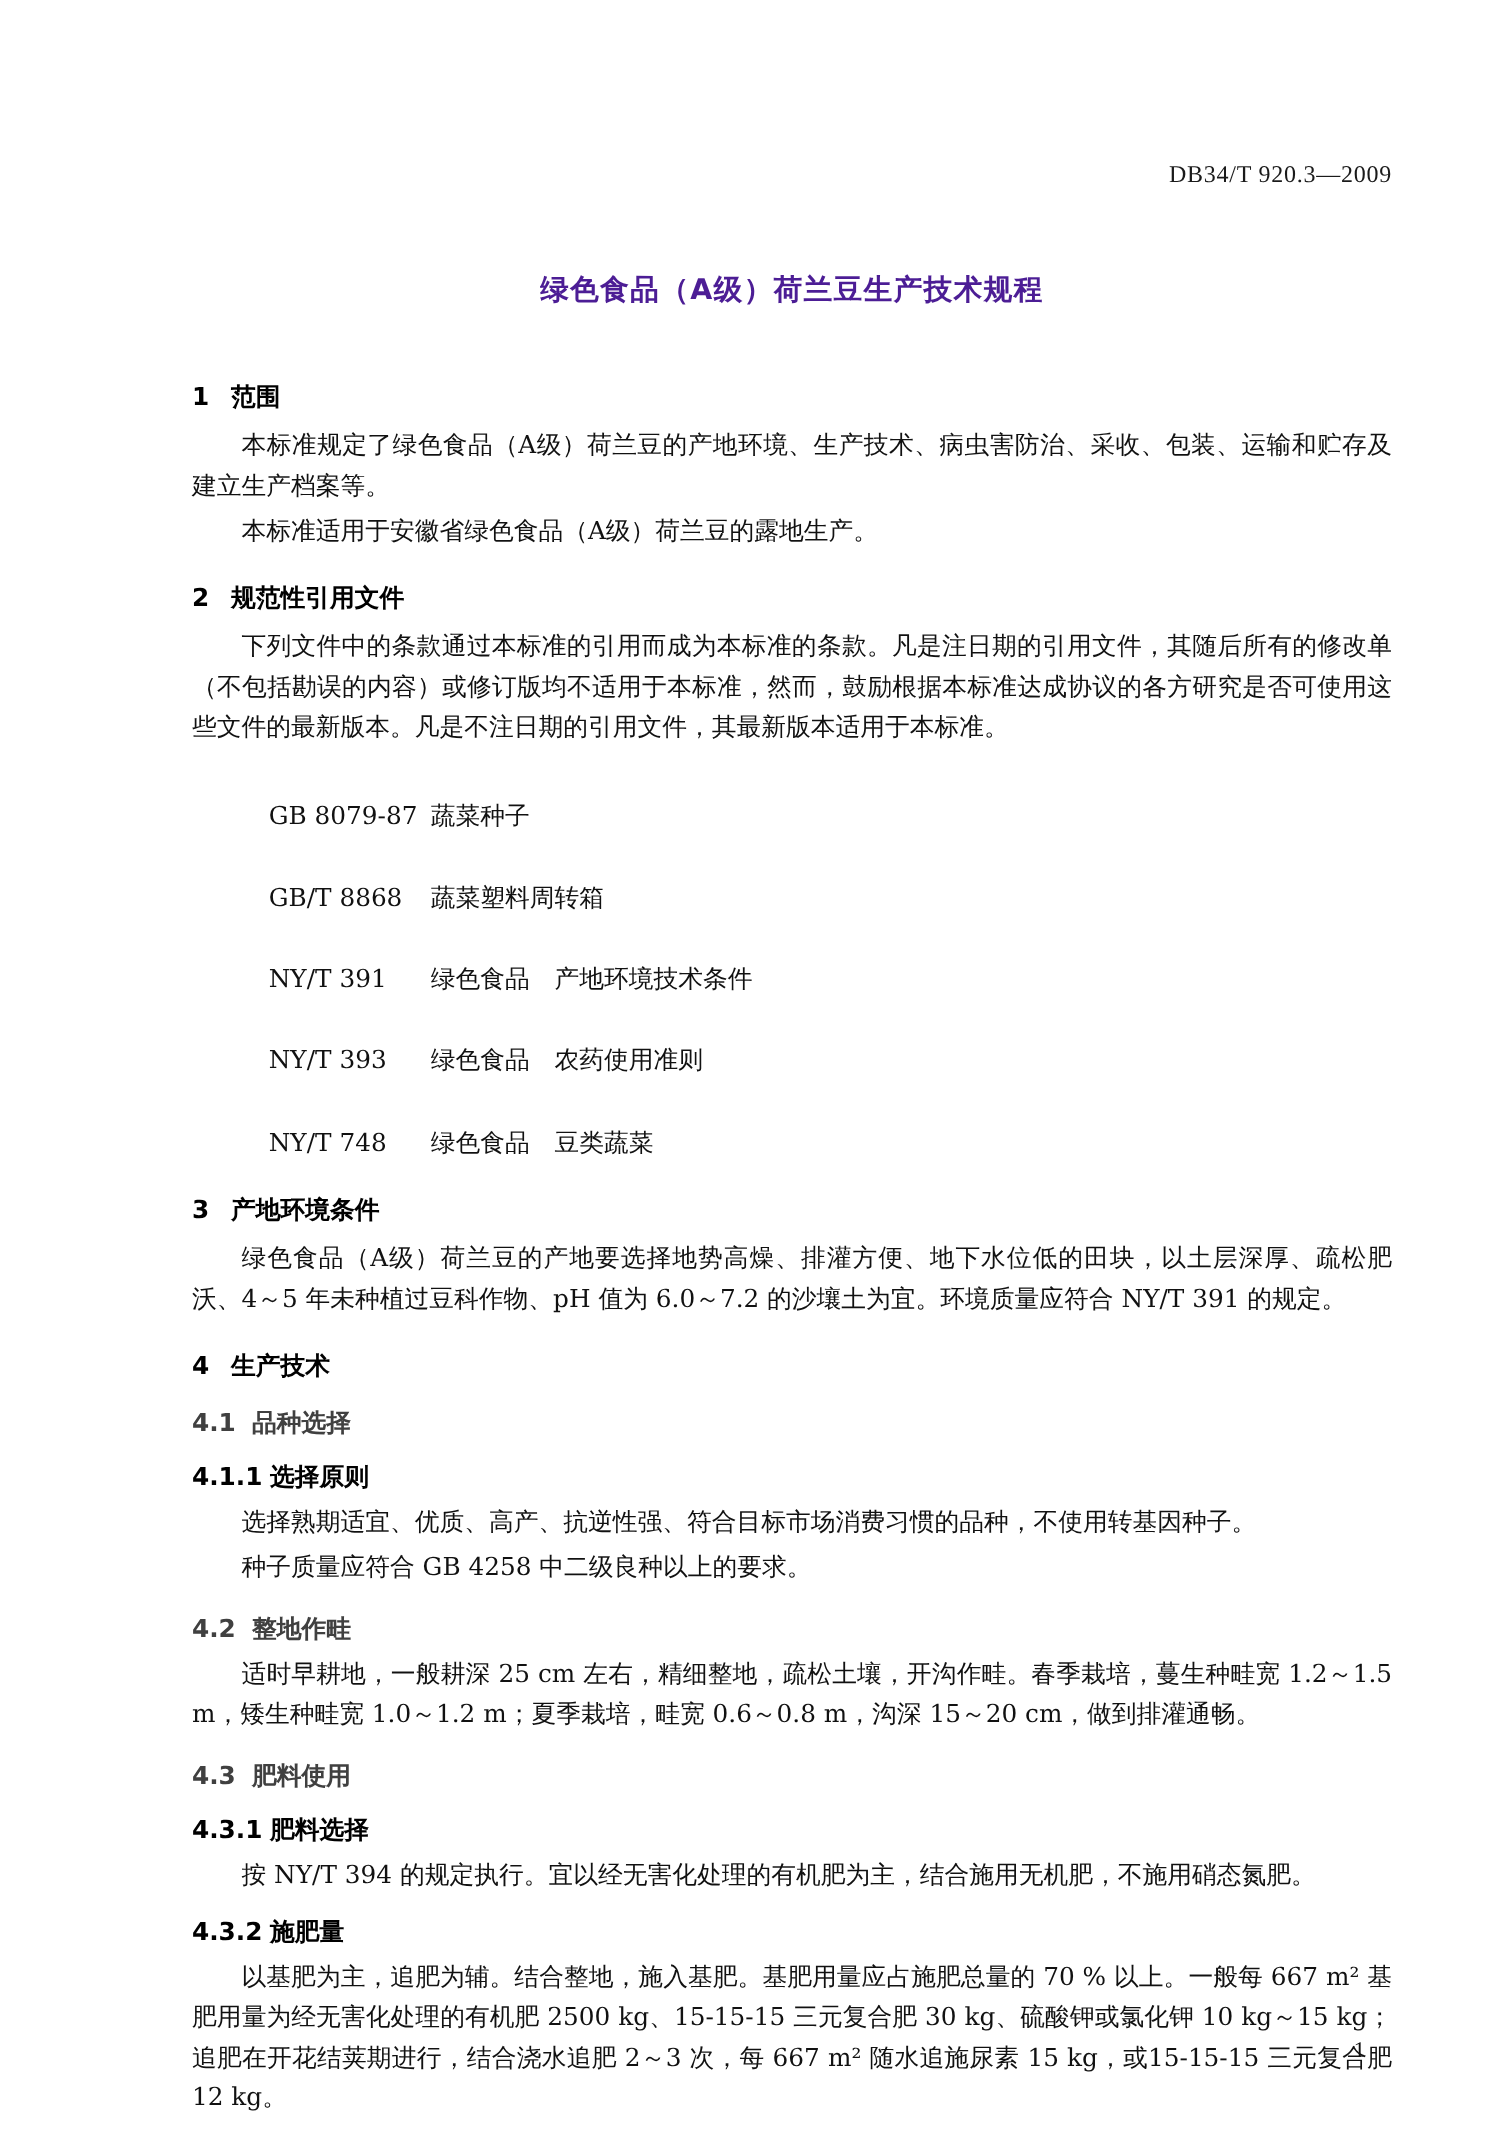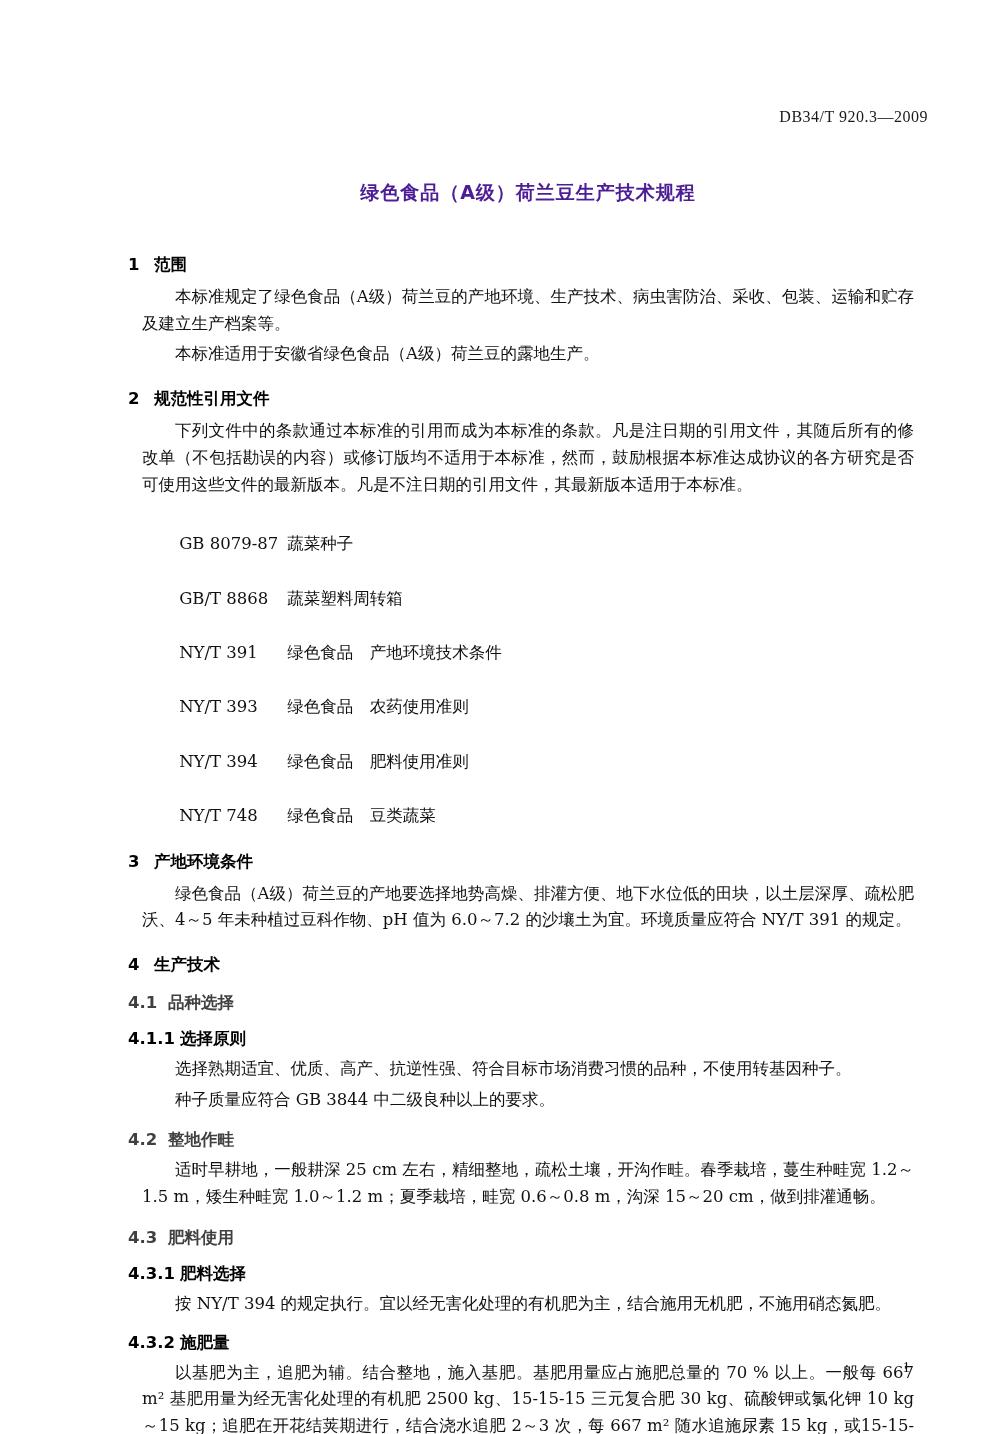--- a/index.html
+++ b/index.html
@@ -82,21 +82,21 @@
     color: #000;
   }
   .h3 .num {
     display: inline-block;
     min-width: 52px;
   }
   p.body {
     font-family: "DejaVu Serif", "Liberation Serif", serif;
     font-size: 16.5px;
     line-height: 1.62;
-    margin: 4px 14px;
+    margin: 4px 0;
     text-align: justify;
     text-justify: inter-ideograph;
     text-indent: 2em;
     color: #111;
   }
   .ref-list {
     margin: 6px 0 0 0;
     padding: 0;
     list-style: none;
   }
@@ -141,21 +141,20 @@
 
     <div class="h1">
       <span class="num">2</span><span>规范性引用文件</span>
     </div>
     <p class="body">下列文件中的条款通过本标准的引用而成为本标准的条款。凡是注日期的引用文件，其随后所有的修改单（不包括勘误的内容）或修订版均不适用于本标准，然而，鼓励根据本标准达成协议的各方研究是否可使用这些文件的最新版本。凡是不注日期的引用文件，其最新版本适用于本标准。</p>
     <ul class="ref-list">
       <li><span class="ref-code">GB 8079-87</span><span>蔬菜种子</span></li>
       <li><span class="ref-code">GB/T 8868</span><span>蔬菜塑料周转箱</span></li>
       <li><span class="ref-code">NY/T 391</span><span>绿色食品　产地环境技术条件</span></li>
       <li><span class="ref-code">NY/T 393</span><span>绿色食品　农药使用准则</span></li>
-      <li><span class="ref-code">NY/T 394</span><span>绿色食品　肥料使用准则</span></li>
       <li><span class="ref-code">NY/T 748</span><span>绿色食品　豆类蔬菜</span></li>
     </ul>
 
     <div class="h1">
       <span class="num">3</span><span>产地环境条件</span>
     </div>
     <p class="body">绿色食品（A级）荷兰豆的产地要选择地势高燥、排灌方便、地下水位低的田块，以土层深厚、疏松肥沃、4～5 年未种植过豆科作物、pH 值为 6.0～7.2 的沙壤土为宜。环境质量应符合 NY/T 391 的规定。</p>
 
     <div class="h1">
       <span class="num">4</span><span>生产技术</span>
@@ -163,21 +162,21 @@
 
     <div class="h2">
       <span class="num">4.1</span><span>品种选择</span>
     </div>
 
     <div class="h3">
       <span class="num">4.1.1</span><span>选择原则</span>
     </div>
     <p class="body">选择熟期适宜、优质、高产、抗逆性强、符合目标市场消费习惯的品种，不使用转基因种子。</p>
 
-    <p class="body">种子质量应符合 GB 3844 中二级良种以上的要求。</p>
+    <p class="body">种子质量应符合 GB 4258 中二级良种以上的要求。</p>
 
     <div class="h2">
       <span class="num">4.2</span><span>整地作畦</span>
     </div>
     <p class="body">适时早耕地，一般耕深 25 cm 左右，精细整地，疏松土壤，开沟作畦。春季栽培，蔓生种畦宽 1.2～1.5 m，矮生种畦宽 1.0～1.2 m；夏季栽培，畦宽 0.6～0.8 m，沟深 15～20 cm，做到排灌通畅。</p>
 
     <div class="h2">
       <span class="num">4.3</span><span>肥料使用</span>
     </div>
 

